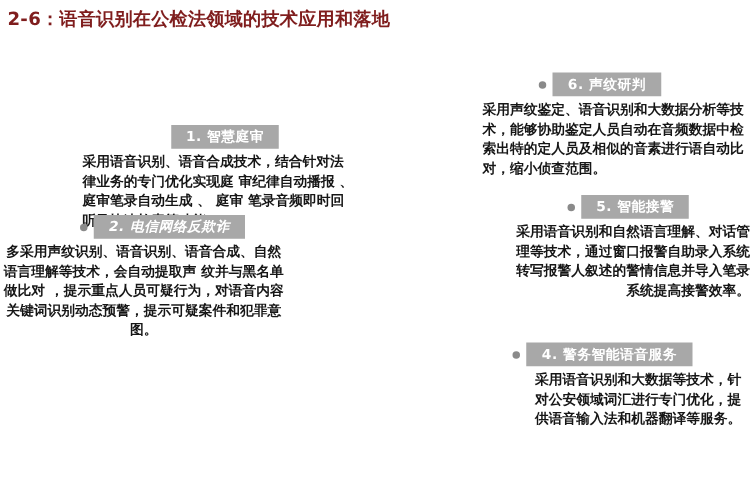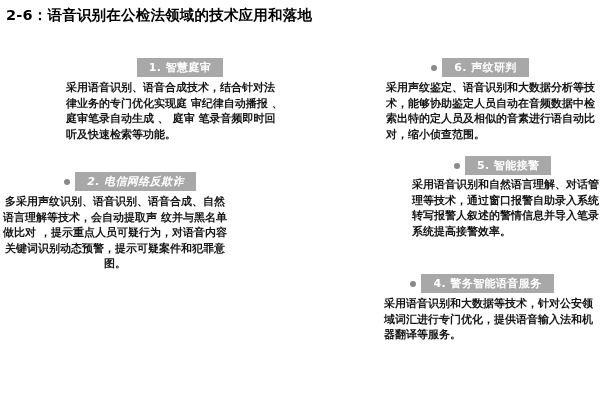--- a/index.html
+++ b/index.html
@@ -21,21 +21,21 @@
     background: #ffffff;
   }
 
   
   .title {
     position: absolute;
     left: 6px;
     top: 6px;
     font-size: 14.5px;
     font-weight: bold;
-    color: #000000;
+    color: #7f1d1d;
     letter-spacing: 0.2px;
     white-space: nowrap;
   }
 
   
   .hex-wrap {
     position: absolute;
     left: 222px;
     top: 136px;
     width: 172px;
@@ -106,42 +106,42 @@
     font-size: 11px;
     line-height: 15.5px;
     color: #161616;
     font-weight: bold;
     margin-top: 3px;
     letter-spacing: 0px;
   }
 
   
   #blk1 { left: 58px;  top: 58px;  width: 226px; }
-  #blk1 .head-row { justify-content: center; padding-left: 18px;}
+  #blk1 .head-row { justify-content: center; padding-left: 18px; margin-top: 42px;}
   #blk1 .block-body { text-align: left; padding-left: 8px; }
 
   #blk6 { left: 378px; top: 58px;  width: 218px; }
   #blk6 .head-row { justify-content: center; padding-right: 14px;}
   #blk6 .block-body { text-align: left; padding-left: 8px; }
 
   #blk2 { left: 2px;   top: 172px; width: 226px; }
   #blk2 .head-row { justify-content: center; padding-left: 30px; font-style: italic;}
   #blk2 .block-body { text-align: center; }
 
   #blk5 { left: 406px; top: 156px; width: 194px; }
   #blk5 .head-row { justify-content: flex-start; padding-left: 48px;}
-  #blk5 .block-body { text-align: left; padding-left: 6px; font-family: Liberation Mono, monospace; }
+  #blk5 .block-body { text-align: right; padding-left: 6px; }
 
   #blk3 { left: 58px;  top: 290px; width: 228px; }
   #blk3 .head-row { justify-content: center; padding-left: 14px;}
   #blk3 .block-body { text-align: left; padding-left: 10px; }
 
   #blk4 { left: 376px; top: 274px; width: 222px; }
   #blk4 .head-row { justify-content: center; padding-right: 10px;}
-  #blk4 .block-body { text-align: left; padding-left: 8px; }
+  #blk4 .block-body { text-align: left; padding-left: 8px; margin-left: 44px; }
 </style>
 </head>
 <body>
 
 <div id="page">
 
   <div class="title">2-6：语音识别在公检法领域的技术应用和落地</div>
 
 
   <div class="block" id="blk1">

